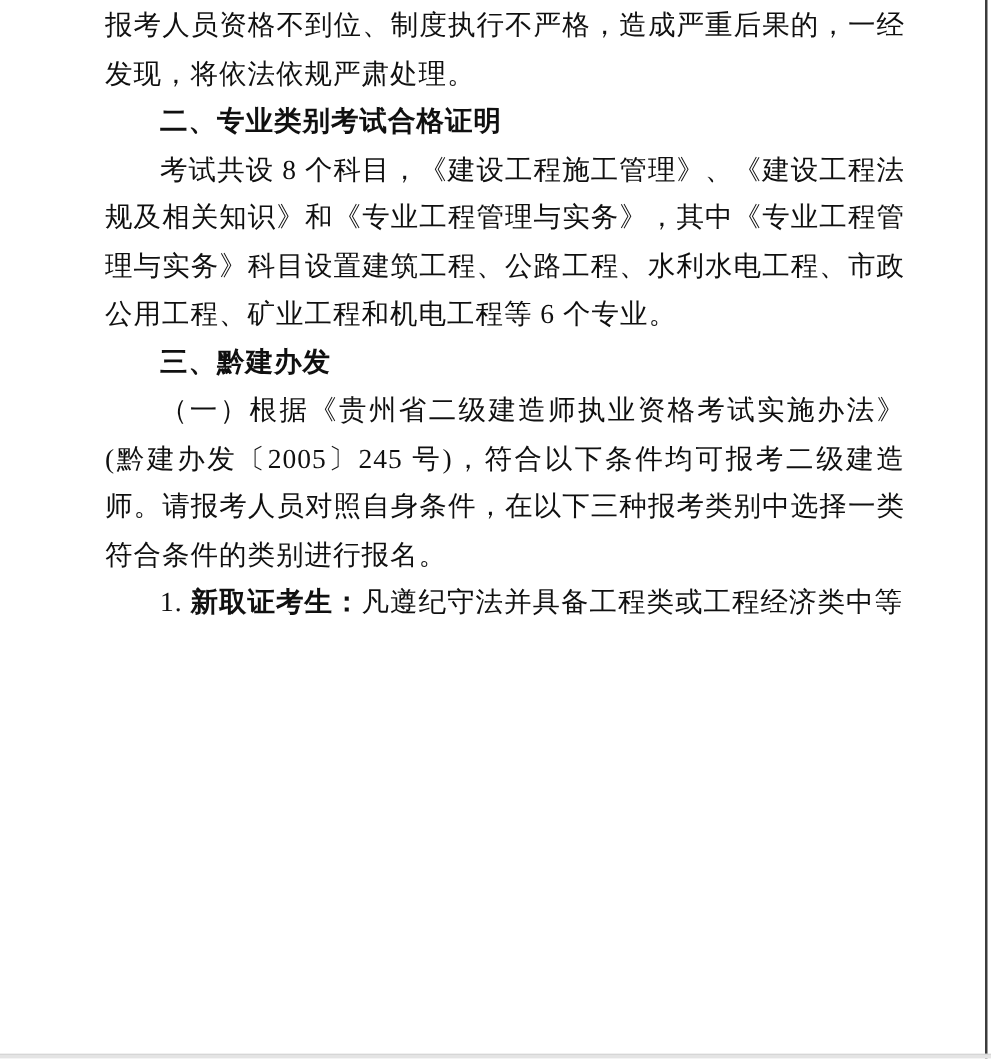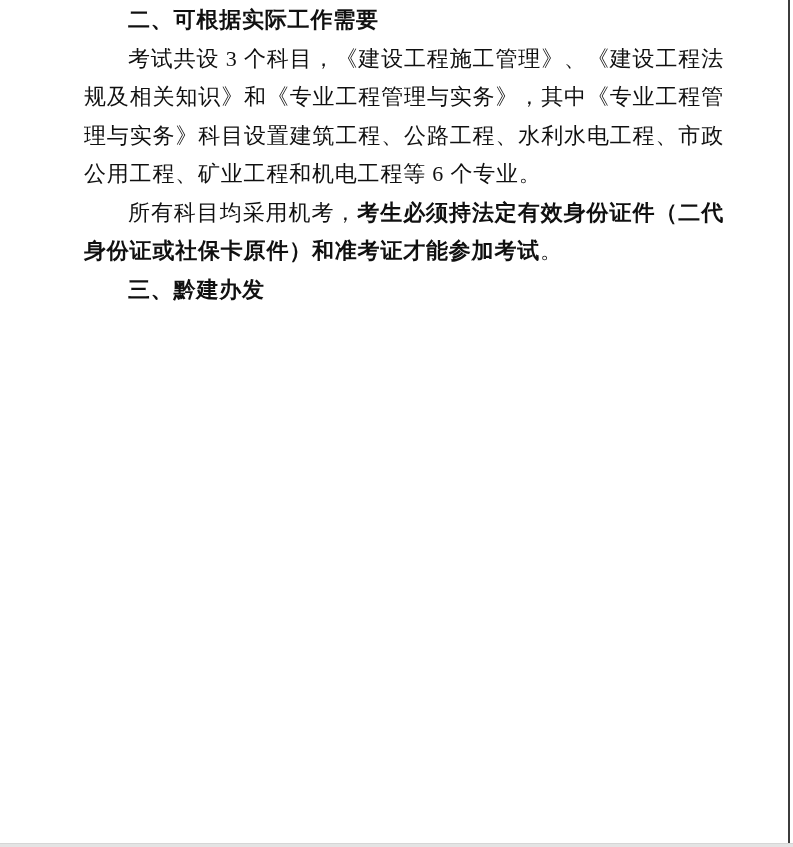--- a/index.html
+++ b/index.html
@@ -56,20 +56,22 @@
     width: 793px;
     height: 3px;
     border-top: 1px solid #d6d6d6;
   }
 </style>
 </head>
 <body>
 
 <div class="page">
   <div class="doc" id="doc" style="color: rgb(16, 16, 16);">
-      <p class="heading indent"><span class="b">二、可根据实际工作需要</span></p>
-      <p class="indent"><span>考试共设 3 个科目，《建设工程施工管理》、《建设工程法规及相关知识》和《专业工程管理与实务》，其中《专业工程管理与实务》科目设置建筑工程、公路工程、水利水电工程、市政公用工程、矿业工程和机电工程等 6 个专业。</span></p>
-      <p class="indent"><span>所有科目均采用机考，</span><span class="b">考生必须持法定有效身份证件（二代身份证或社保卡原件）和准考证才能参加考试</span><span>。</span></p>
+      <p class=""><span>报考人员资格不到位、制度执行不严格，造成严重后果的，一经发现，将依法依规严肃处理。</span></p>
+      <p class="heading indent"><span class="b">二、专业类别考试合格证明</span></p>
+      <p class="indent"><span>考试共设 8 个科目，《建设工程施工管理》、《建设工程法规及相关知识》和《专业工程管理与实务》，其中《专业工程管理与实务》科目设置建筑工程、公路工程、水利水电工程、市政公用工程、矿业工程和机电工程等 6 个专业。</span></p>
       <p class="heading indent"><span class="b">三、黔建办发</span></p>
+      <p class="indent"><span>（一）根据《贵州省二级建造师执业资格考试实施办法》(黔建办发〔2005〕245 号)，符合以下条件均可报考二级建造师。请报考人员对照自身条件，在以下三种报考类别中选择一类符合条件的类别进行报名。</span></p>
+      <p class="indent"><span>1. </span><span class="b">新取证考生：</span><span>凡遵纪守法并具备工程类或工程经济类中等</span></p>
     </div>
   <div class="right-line" id="right-line" style="background: rgb(60, 60, 60);"></div>
   <div class="bottom-strip" id="bottom-strip" style="background: rgb(228, 228, 228);"></div>
 </div>
 
 </body></html>

